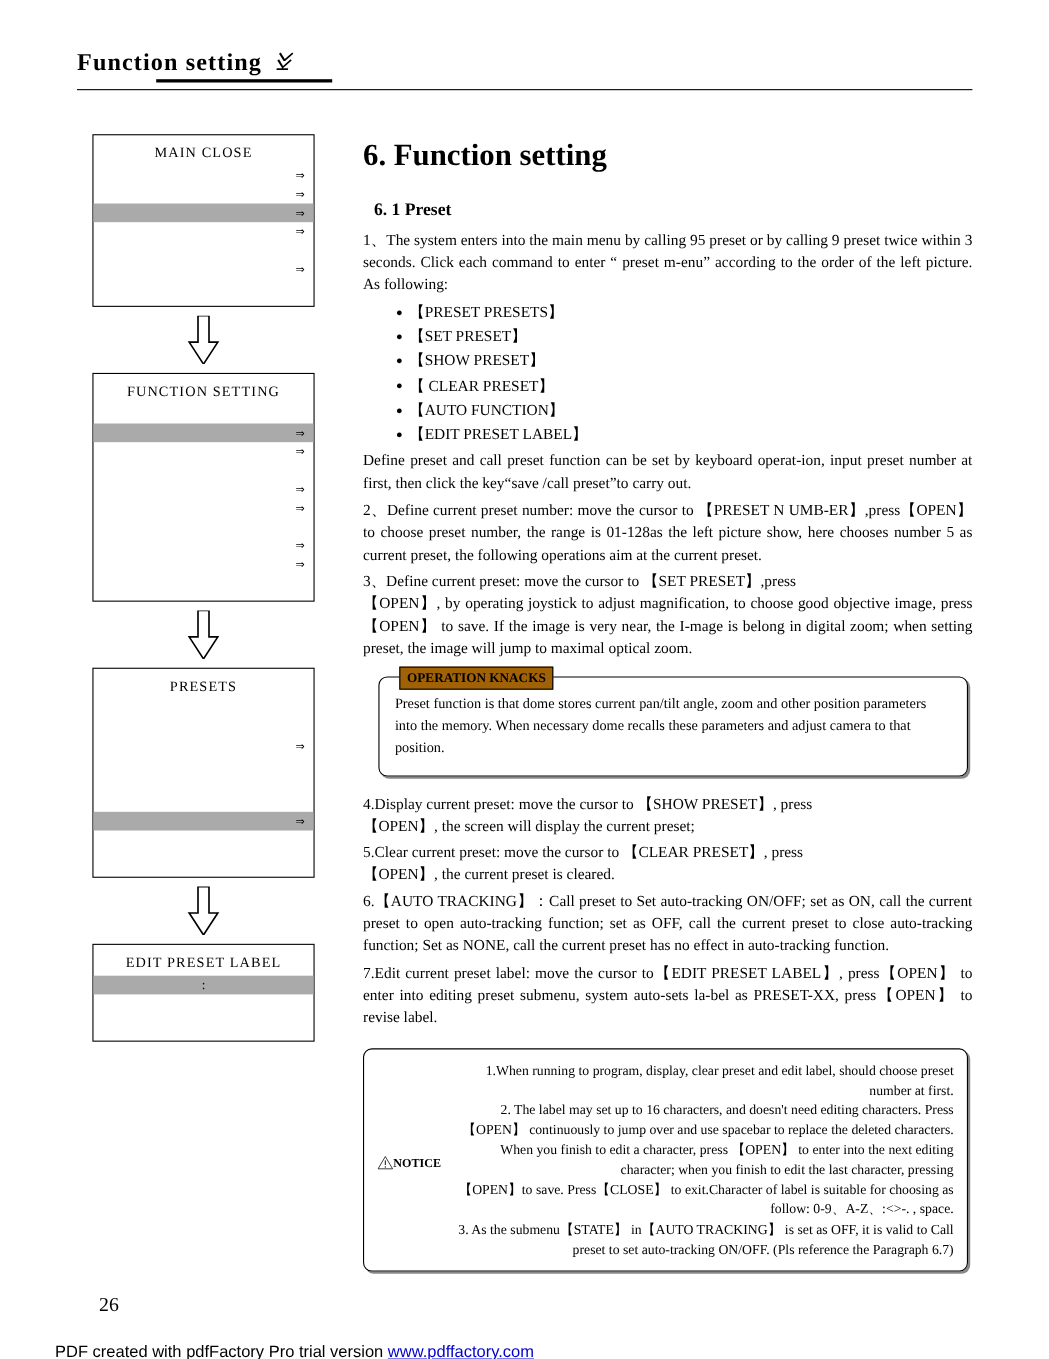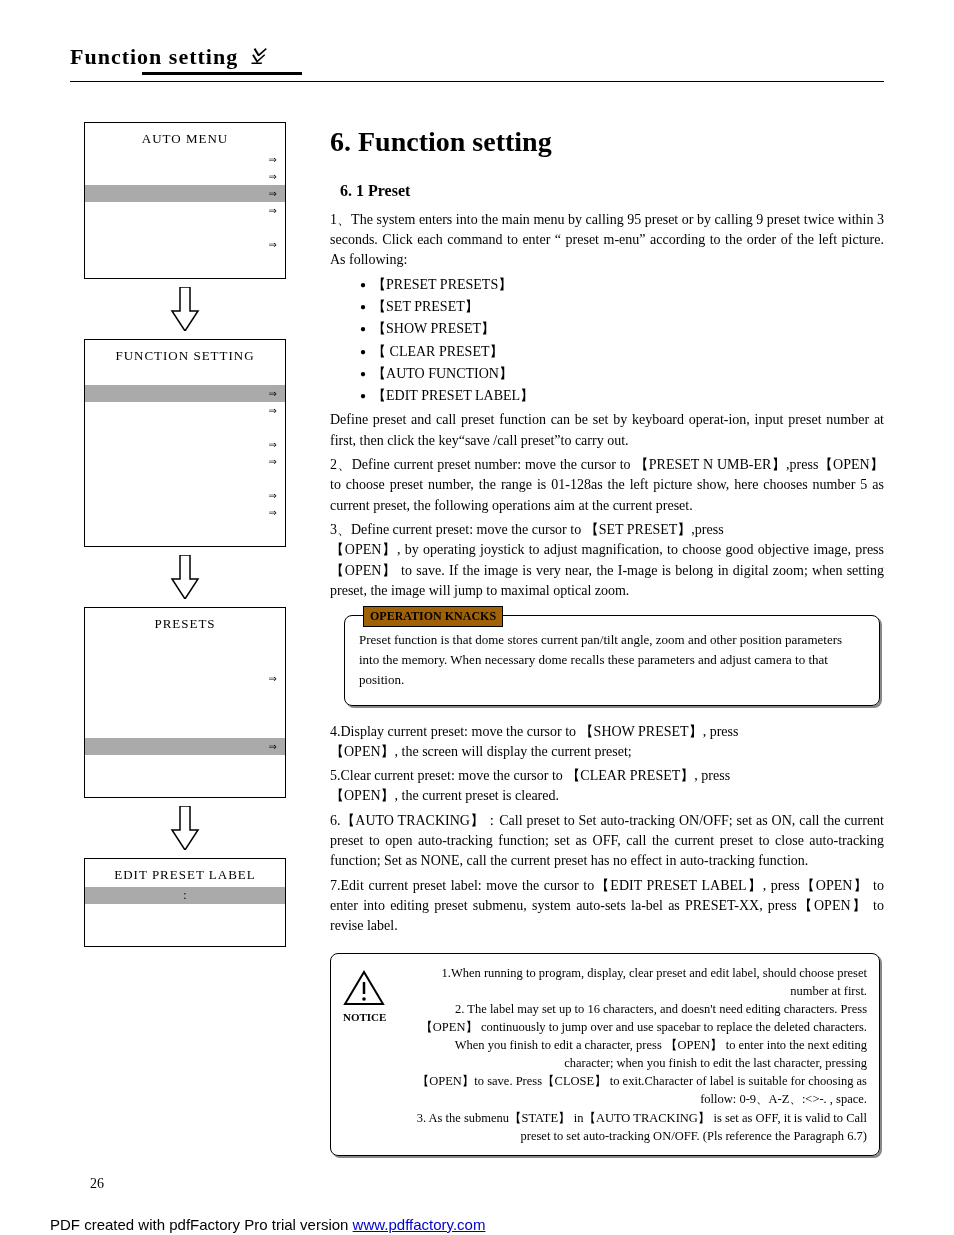--- a/index.html
+++ b/index.html
@@ -137,38 +137,37 @@
     padding: 10px 12px 10px 12px;
     margin: 16px 4px 0 0;
     box-shadow: 2px 2px 0 #888;
     font-size: 12.5px;
     line-height: 1.45;
     display: flex;
     gap: 8px;
   }
   .notice-left {
     display: flex;
-    flex-direction: column;
-    align-items: flex-start;
+    align-items: center;
     width: 58px;
     flex: none;
     padding-top: 6px;
   }
   .notice-left svg { display: block; }
   .notice-label {
     font-weight: bold;
     font-size: 11px;
     margin-top: 4px;
   }
   .notice-text {
     flex: 1;
     text-align: right;
   }
   .page-num {
-    font-size: 14px;
+    font-size: 18px;
     margin-top: 20px;
     margin-left: 20px;
   }
   .footer {
     font-family: Arial, Helvetica, sans-serif;
     font-size: 15px;
     margin-top: 24px;
     margin-left: -20px;
   }
   .footer a {
@@ -185,21 +184,21 @@
     <span class="header-title">Function setting</span>
     <span class="header-flourish">𐠃</span>
     <div class="header-underline"></div>
   </div>
 
   <div class="main-cols">
 
     <div class="left-col">
 
       <div class="menu-box">
-        <div class="menu-title">AUTO  MENU</div>
+        <div class="menu-title">MAIN  CLOSE</div>
         <div id="menu-main-rows">
             <div class="menu-row">
               <span class="arrow">⇒</span>
             </div>
             <div class="menu-row">
               <span class="arrow">⇒</span>
             </div>
             <div class="menu-row highlight">
               <span class="arrow">⇒</span>
             </div>

